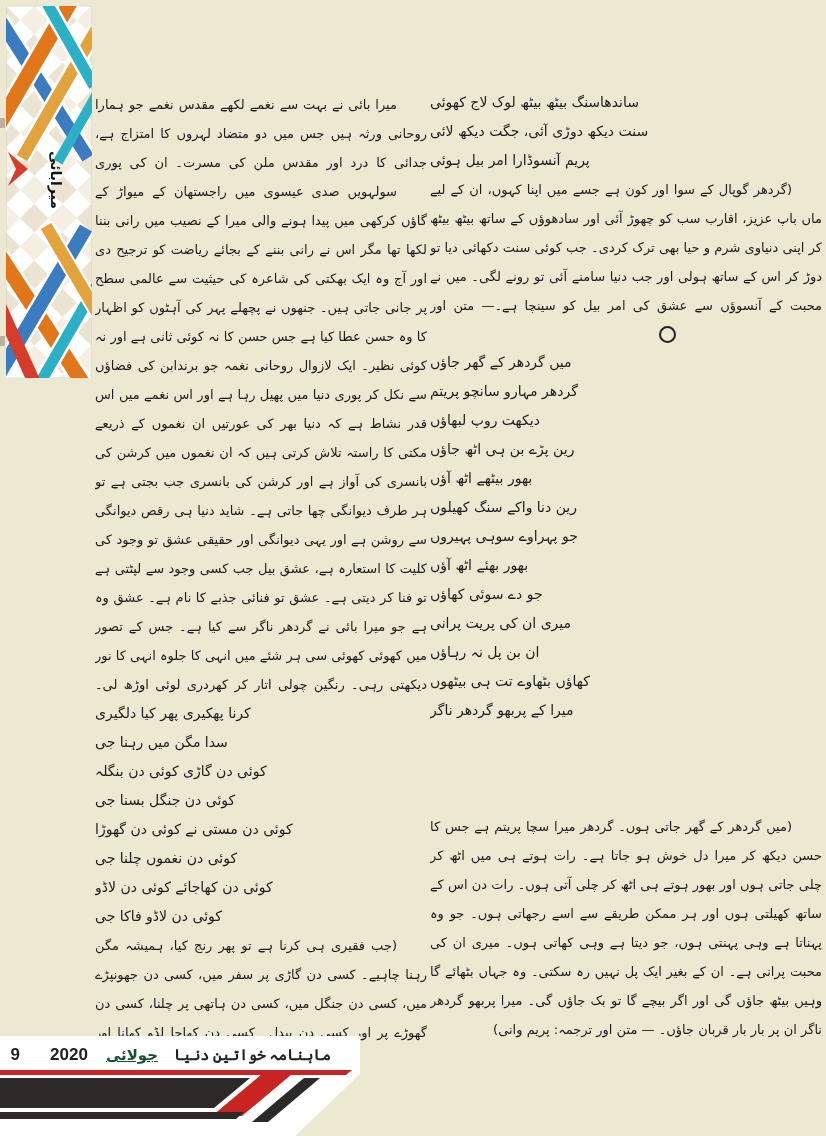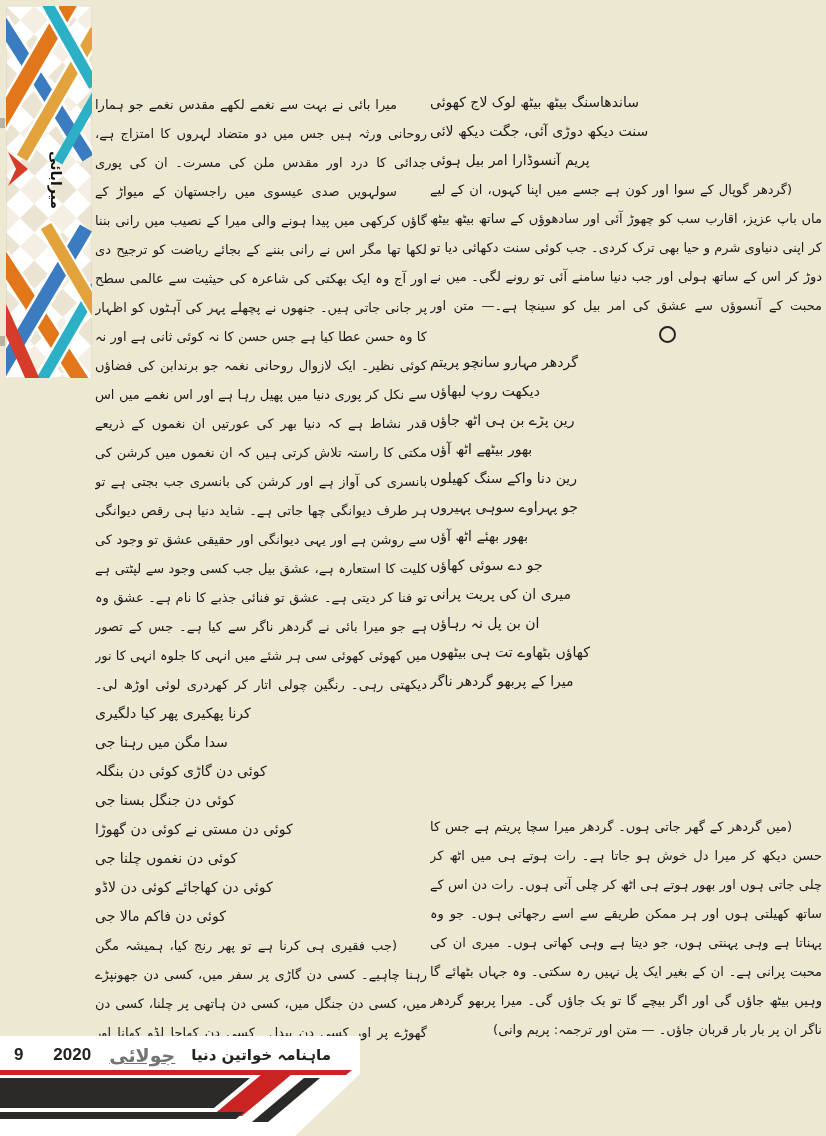--- a/index.html
+++ b/index.html
@@ -41,22 +41,22 @@
     width:13px;height:13px;border:2px solid #222;border-radius:50%;
     transform:translateX(41px);background:transparent;
   }
   
   .footer-svg{position:absolute;left:0;top:1036px;width:500px;height:100px;}
   .footer-text{
     position:absolute;left:0;top:1040px;width:345px;height:30px;
     direction:rtl;display:flex;align-items:center;
     padding-right:14px;box-sizing:border-box;gap:0;
   }
-  .footer-mag{font-size:15px;font-weight:bold;color:#222;}
-  .footer-month{font-size:19px;font-weight:bold;color:#737373;margin-inline-start:16px;text-decoration:underline;}
+  .footer-mag{font-size:15px;font-weight:bold;color:#222;font-family:Liberation Serif, serif;}
+  .footer-month{font-size:15px;font-weight:bold;color:#14532d;margin-inline-start:16px;text-decoration:underline;}
   .footer-year,.footer-page{
     font-family:"Liberation Sans",sans-serif;font-weight:bold;
     font-size:17px;color:#222;
   }
   .footer-year{margin-inline-start:18px;}
   .footer-page{margin-inline-start:30px;}
 </style>
 </head>
 <body>
 
@@ -103,36 +103,37 @@
     <p class="para h87">میرا بائی نے بہت سے نغمے لکھے مقدس نغمے جو ہمارا روحانی ورثہ ہیں جس میں دو متضاد لہروں کا امتزاج ہے، جدائی کا درد اور مقدس ملن کی مسرت۔ ان کی پوری شاعری شرنگار رس کی شاعری ہے۔</p>
     <p class="para h522">سولہویں صدی عیسوی میں راجستھان کے میواڑ کے گاؤں کرکھی میں پیدا ہونے والی میرا کے نصیب میں رانی بننا لکھا تھا مگر اس نے رانی بننے کے بجائے ریاضت کو ترجیح دی اور آج وہ ایک بھکتی کی شاعرہ کی حیثیت سے عالمی سطح پر جانی جاتی ہیں۔ جنھوں نے پچھلے پہر کی آہٹوں کو اظہار کا وہ حسن عطا کیا ہے جس حسن کا نہ کوئی ثانی ہے اور نہ کوئی نظیر۔ ایک لازوال روحانی نغمہ جو برندابن کی فضاؤں سے نکل کر پوری دنیا میں پھیل رہا ہے اور اس نغمے میں اس قدر نشاط ہے کہ دنیا بھر کی عورتیں ان نغموں کے ذریعے مکتی کا راستہ تلاش کرتی ہیں کہ ان نغموں میں کرشن کی بانسری کی آواز ہے اور کرشن کی بانسری جب بجتی ہے تو ہر طرف دیوانگی چھا جاتی ہے۔ شاید دنیا ہی رقص دیوانگی سے روشن ہے اور یہی دیوانگی اور حقیقی عشق تو وجود کی کلیت کا استعارہ ہے، عشق بیل جب کسی وجود سے لپٹتی ہے تو فنا کر دیتی ہے۔ عشق تو فنائی جذبے کا نام ہے۔ عشق وہ ہے جو میرا بائی نے گردھر ناگر سے کیا ہے۔ جس کے تصور میں کھوئی کھوئی سی ہر شئے میں انہی کا جلوہ انہی کا نور دیکھتی رہی۔ رنگین چولی اتار کر کھردری لوئی اوڑھ لی۔ موتیوں اور مونگوں کے ہار اتار کر جنگلی پھولوں کی مالا پہن لی۔ پاؤں میں محبت کے گھنگھرو اور بدن پہ یادوں کا لباس زیب کر کے کرشن کی یاد میں ہمیشہ مگن رہی۔ میرا بائی کو راج نہیں ریاضت سے، تاج نہیں تپسیا سے لگاؤ تھا۔ اس لیے عرفان محبت نے انھیں اس حقیقت کا ادراک کرایا کہ:</p>
     <ul class="verse h232">
       <li>کرنا پھکیری پھر کیا دلگیری</li>
       <li>سدا مگن میں رہنا جی</li>
       <li>کوئی دن گاڑی کوئی دن بنگلہ</li>
       <li>کوئی دن جنگل بسنا جی</li>
       <li>کوئی دن مستی نے کوئی دن گھوڑا</li>
       <li>کوئی دن نغموں چلنا جی</li>
       <li>کوئی دن کھاجائے کوئی دن لاڈو</li>
-      <li>کوئی دن فاکم مالا جی</li>
+      <li>کوئی دن لاڈو فاکا جی</li>
     </ul>
     <p class="para h120">(جب فقیری ہی کرنا ہے تو پھر رنج کیا، ہمیشہ مگن رہنا چاہیے۔ کسی دن گاڑی پر سفر میں، کسی دن جھونپڑے میں، کسی دن جنگل میں، کسی دن ہاتھی پر چلنا، کسی دن گھوڑے پر اور کسی دن پیدل۔ کسی دن کھاجا لڈو کھانا اور کسی دن فاقہ کر لینا۔— متن اور ترجمہ: پریم وانی)</p>
   </div>
 
   <div class="col col-right">
     <ul class="verse h87">
       <li>ساندھاسنگ بیٹھ بیٹھ لوک لاج کھوئی</li>
       <li>سنت دیکھ دوڑی آئی، جگت دیکھ لائی</li>
       <li>پریم آنسوڈارا امر بیل ہوئی</li>
     </ul>
     <p class="para h145">(گردھر گوپال کے سوا اور کون ہے جسے میں اپنا کہوں، ان کے لیے ماں باپ عزیز، اقارب سب کو چھوڑ آئی اور سادھوؤں کے ساتھ بیٹھ بیٹھ کر اپنی دنیاوی شرم و حیا بھی ترک کردی۔ جب کوئی سنت دکھائی دیا تو دوڑ کر اس کے ساتھ ہولی اور جب دنیا سامنے آئی تو رونے لگی۔ میں نے محبت کے آنسوؤں سے عشق کی امر بیل کو سینچا ہے۔— متن اور ترجمہ: پریم وانی)</p>
     <div class="circle-sep-row">
       <span class="circle-sep"></span>
     </div>
     <ul class="verse" style="height:464px">
+      <li>میں گردھر کے گھر جاؤں</li>
       <li>گردھر مہارو سانچو پریتم</li>
       <li>دیکھت روپ لبھاؤں</li>
       <li>رین پڑے بن ہی اٹھ جاؤں</li>
       <li>بھور بیٹھے اٹھ آؤں</li>
       <li>رین دنا واکے سنگ کھیلوں</li>
       <li>جو پہراوے سوہی پہیروں</li>
       <li>بھور بھئے اٹھ آؤں</li>
       <li>جو دے سوئی کھاؤں</li>
       <li>میری ان کی پریت پرانی</li>
       <li>ان بن پل نہ رہاؤں</li>

